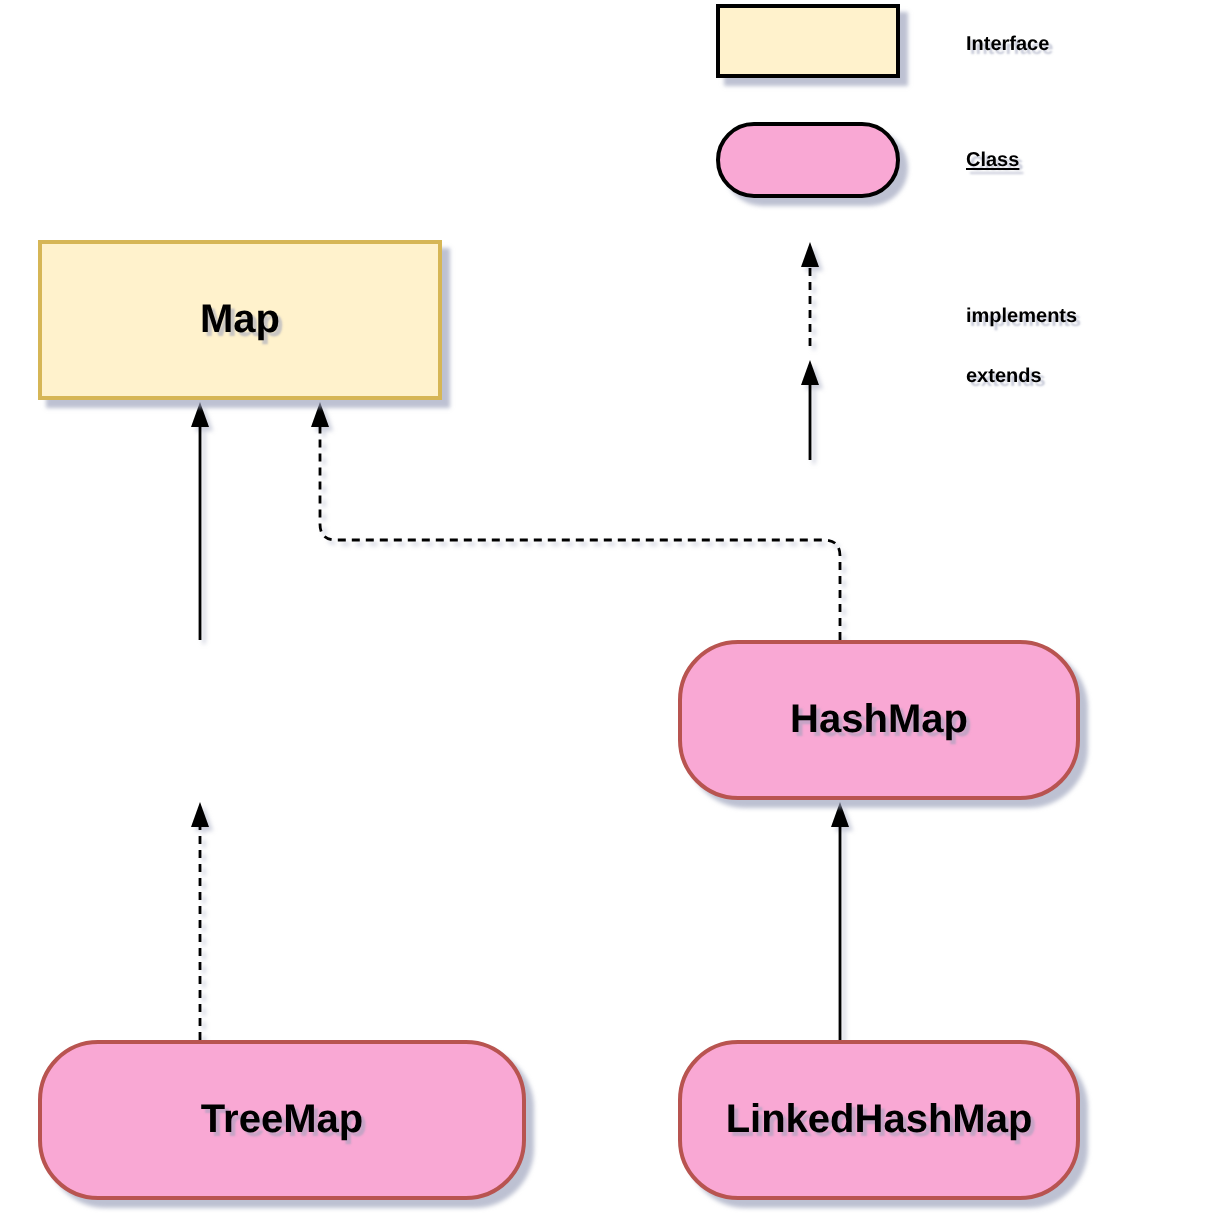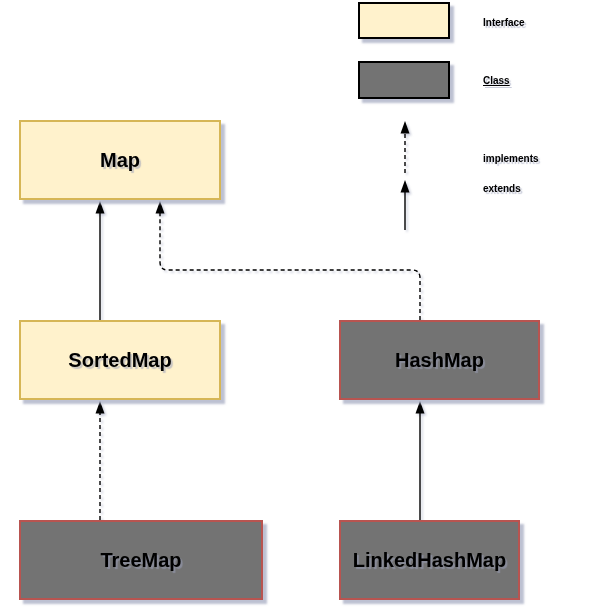--- a/index.html
+++ b/index.html
@@ -31,28 +31,29 @@
     font-weight: bold;
     color: #000000;
     text-shadow: 2px 2px 1px rgba(154, 160, 186, 0.55);
     white-space: nowrap;
   }
   .node-interface {
     background: #FFF2CC;
     border-color: #D6B656;
   }
   .node-class {
-    background: #737373;
+    background: #f9a8d4;
     border-color: #B85450;
+    border-radius: 30px;
   }
   #node-map           { left: 0px;   top: 120px; width: 202px; height: 80px; }
   #node-sortedmap     { left: 0px;   top: 320px; width: 202px; height: 80px; }
   #node-hashmap       { left: 320px; top: 320px; width: 201px; height: 80px; }
   #node-treemap       { left: 0px;   top: 520px; width: 244px; height: 80px; }
-  #node-linkedhashmap { left: 320px; top: 520px; width: 181px; height: 80px; }
+  #node-linkedhashmap { left: 320px; top: 520px; width: 201px; height: 80px; }
 
   
   .legend-swatch {
     position: absolute;
     box-sizing: border-box;
     border: 2px solid;
     box-shadow: 4px 4px 2px rgba(154, 160, 186, 0.65);
   }
   #legend-interface-swatch { left: 358px; top: 2px;  width: 92px; height: 37px; }
   #legend-class-swatch     { left: 358px; top: 61px; width: 92px; height: 38px; }
@@ -123,23 +124,20 @@
     <g>
       <path class="edge-line" d="M405 230 L405 192"></path>
       <path class="arrowhead" d="M405 180 L400.5 192.5 L409.5 192.5 Z"></path>
     </g>
   </svg>
 
   <div class="node node-interface" id="node-map">
     <span class="node-label">Map</span>
   </div>
 
-  <div class="node node-interface" id="node-sortedmap">
-    <span class="node-label">SortedMap</span>
-  </div>
 
   <div class="node node-class" id="node-hashmap">
     <span class="node-label">HashMap</span>
   </div>
 
   <div class="node node-class" id="node-treemap">
     <span class="node-label">TreeMap</span>
   </div>
 
   <div class="node node-class" id="node-linkedhashmap">

